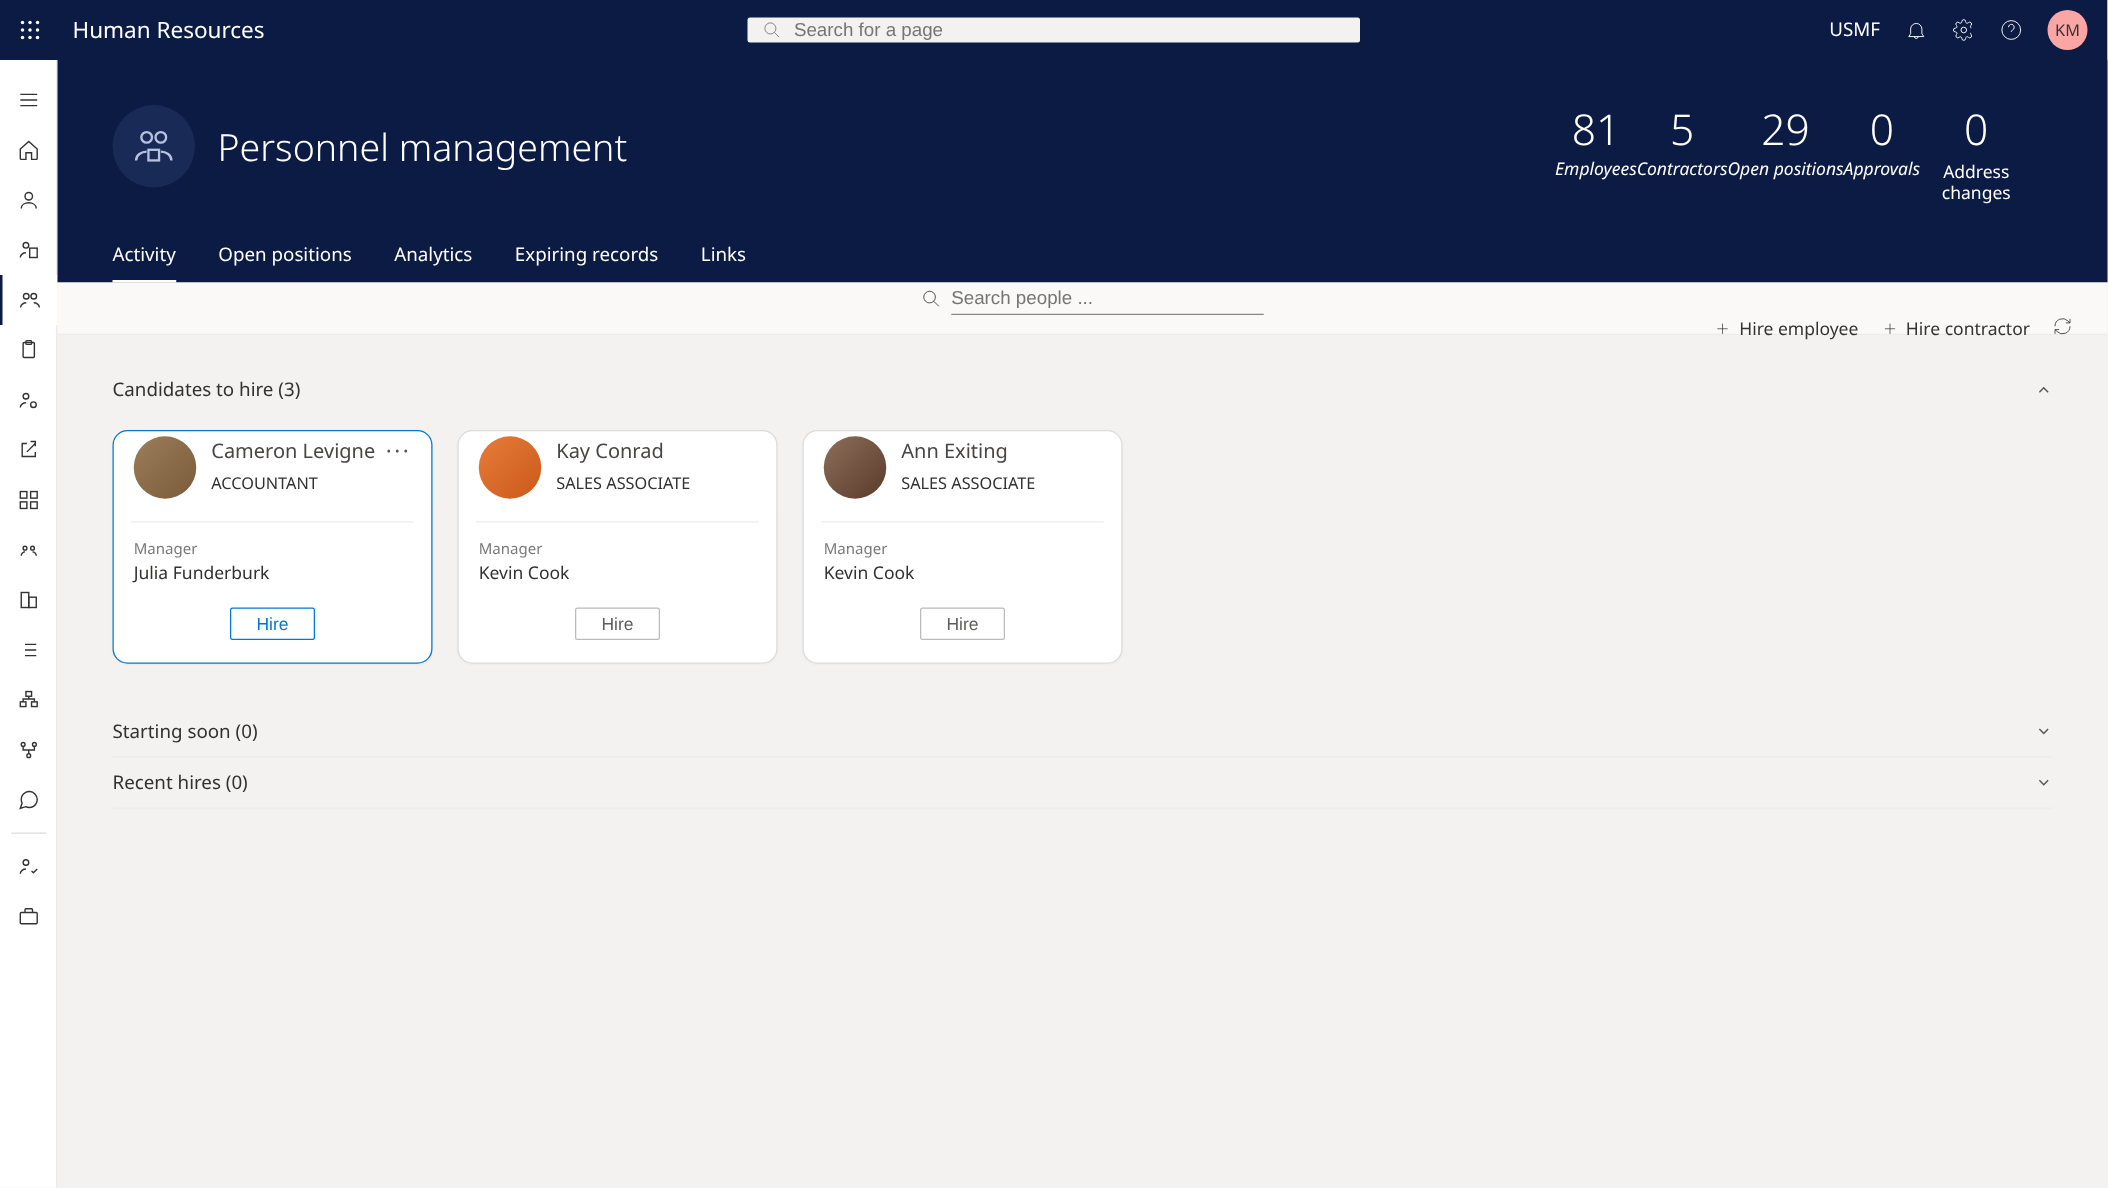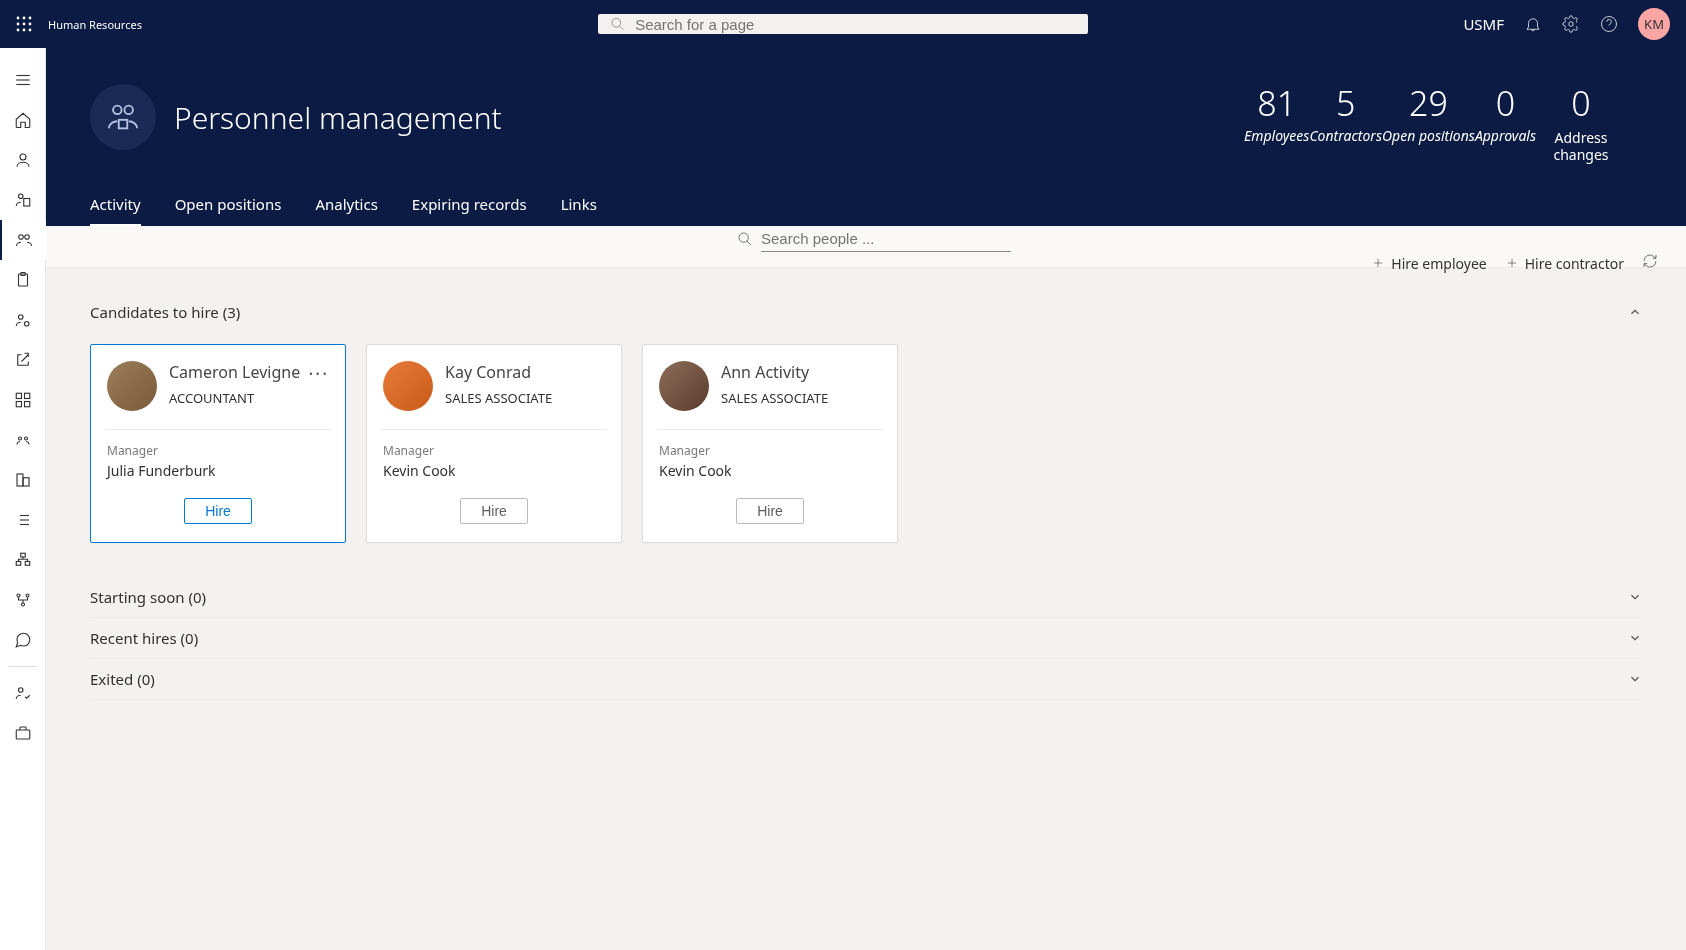--- a/index.html
+++ b/index.html
@@ -21,21 +21,21 @@
     align-items: center;
     color: var(--text-light);
     font-size: 15px;
     position: relative;
   }
   .waffle {
     width:48px; height:48px; display:flex; align-items:center; justify-content:center;
     cursor:pointer;
   }
   .waffle svg { width:16px; height:16px; fill:#fff; }
-  .app-title { font-size:11px; }
+  .app-title { margin-left: 10px; font-size:18px; }
   .global-search {
     position:absolute; left:50%; transform:translateX(-50%);
     width:490px; height:20px; background:#f3f2f1; border-radius:2px;
     display:flex; align-items:center; padding:0 12px; color:#666;
   }
   .global-search svg { width:16px;height:16px; stroke:#666; fill:none; margin-right:10px;}
   .global-search input { border:none; background:transparent; outline:none; font-size:15px; width:100%; color:#333;}
   .top-right { margin-left:auto; display:flex; align-items:center; gap:20px; padding-right:16px; }
   .top-right .icon { width:18px;height:18px; stroke:#fff; fill:none; cursor:pointer; }
   .company { font-size:15px; }
@@ -96,22 +96,22 @@
     position:absolute; top:268px; left:46px; right:0; bottom:0; overflow:auto;
     padding:26px 44px;
   }
   .section-header {
     display:flex; align-items:center; justify-content:space-between;
     font-size:15px; color:#323130; padding:8px 0; cursor:pointer;
   }
   .chev { width:14px;height:14px; stroke:#555; fill:none; stroke-width:2; }
   .cards { display:flex; gap:20px; margin-top:14px; margin-bottom:34px;}
   .card {
-    width:256px; background:#fff; border:1px solid #dcdcdc; border-radius:2px;
-    padding:16px 16px 18px; display:flex; flex-direction:column;
+    width:256px; background:#fff; border:1px solid #dcdcdc; border-radius:12px;
+    padding:4px 16px 18px; display:flex; flex-direction:column;
     box-shadow:0 1px 2px rgba(0,0,0,0.03);
   }
   .card.selected { border:1.5px solid var(--accent); }
   .card-top { display:flex; gap:12px; position:relative;}
   .card-avatar { width:50px;height:50px;border-radius:50%;background:linear-gradient(135deg,#9b7e5a,#7a5a3a); flex-shrink:0;}
   .card-avatar.a2 { background:linear-gradient(135deg,#e87b3a,#c95a1a);}
   .card-avatar.a3 { background:linear-gradient(135deg,#8d6e5a,#5a3a2a);}
   .card-name { font-size:16px; color:#484644; }
   .card-role { font-size:13px; color:#323130; margin-top:6px; text-transform:uppercase;}
   .card-more { position:absolute; top:0; right:0; cursor:pointer; font-size:18px; color:#555; letter-spacing:2px;}
@@ -415,21 +415,21 @@
       <div class="card-divider"></div>
       <div class="mgr-lbl">Manager</div>
       <div class="mgr-name">Kevin Cook</div>
       <button class="hire-btn">Hire</button>
     </div>
 
     <div class="card">
       <div class="card-top">
         <div class="card-avatar a3"></div>
         <div>
-          <div class="card-name">Ann Activity</div>
+          <div class="card-name">Ann Exiting</div>
           <div class="card-role">SALES ASSOCIATE</div>
         </div>
       </div>
       <div class="card-divider"></div>
       <div class="mgr-lbl">Manager</div>
       <div class="mgr-name">Kevin Cook</div>
       <button class="hire-btn">Hire</button>
     </div>
   </div>
 
@@ -438,19 +438,13 @@
     <svg class="chev" viewBox="0 0 24 24">
         <polyline points="6 9 12 15 18 9"></polyline>
       </svg>
   </div>
   <div class="collapsible-row">
     <span>Recent hires (0)</span>
     <svg class="chev" viewBox="0 0 24 24">
         <polyline points="6 9 12 15 18 9"></polyline>
       </svg>
   </div>
-  <div class="collapsible-row">
-    <span>Exited (0)</span>
-    <svg class="chev" viewBox="0 0 24 24">
-        <polyline points="6 9 12 15 18 9"></polyline>
-      </svg>
-  </div>
 </div>
 
 </body></html>

